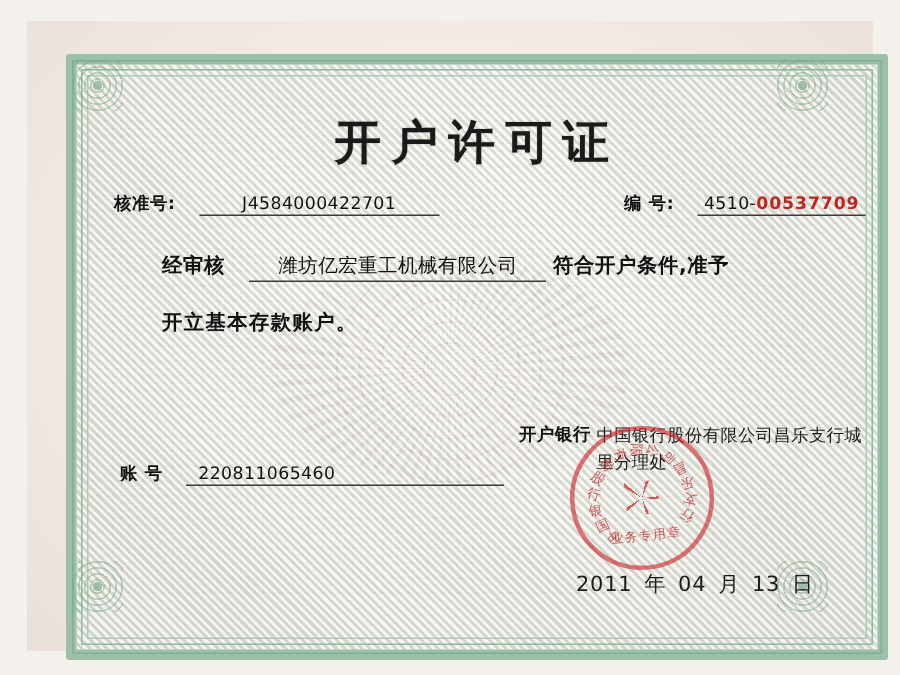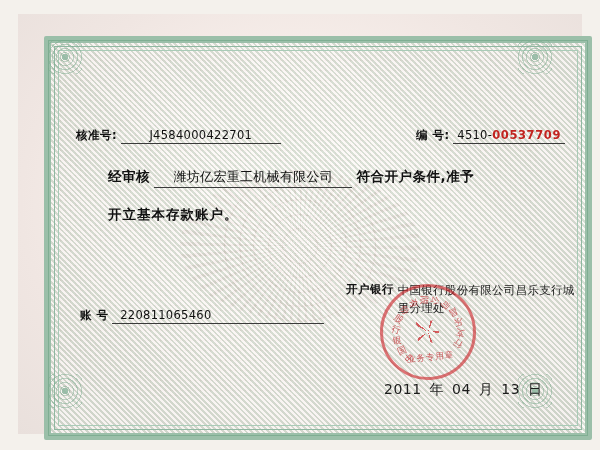--- a/index.html
+++ b/index.html
@@ -169,20 +169,21 @@
     color: #111;
     letter-spacing: 0.3px;
   }
 
   .uline {
     display: inline-block;
     border-bottom: 1px solid #3a3a3a;
     padding: 0 4px 1px 4px;
     min-width: 40px;
     text-align: center;
+    margin-left: 12px;
   }
 
   
   .r-approve { left: 12px; top: 72px; }
   .r-approve .uline { min-width: 152px; }
 
   .r-number { left: 352px; top: 72px; }
   .r-number .val-red {
     color: #c2231f;
     font-weight: bold;
@@ -290,20 +291,21 @@
     <div class="border-inner"></div>
     <div class="border-inner2"></div>
 
     <div class="corner tl"></div>
     <div class="corner tr"></div>
     <div class="corner bl"></div>
     <div class="corner br"></div>
 
     <div class="content">
 
+      <div class="title">开户许可证</div>
 
       <div class="row r-approve">
         <span class="lbl">核准号:</span>
         <span class="uline val">J4584000422701</span>
       </div>
 
       <div class="row r-number">
         <span class="lbl">编 号:</span>
         <span class="uline">
           <span class="val">4510-</span><span class="val-red">00537709</span>

